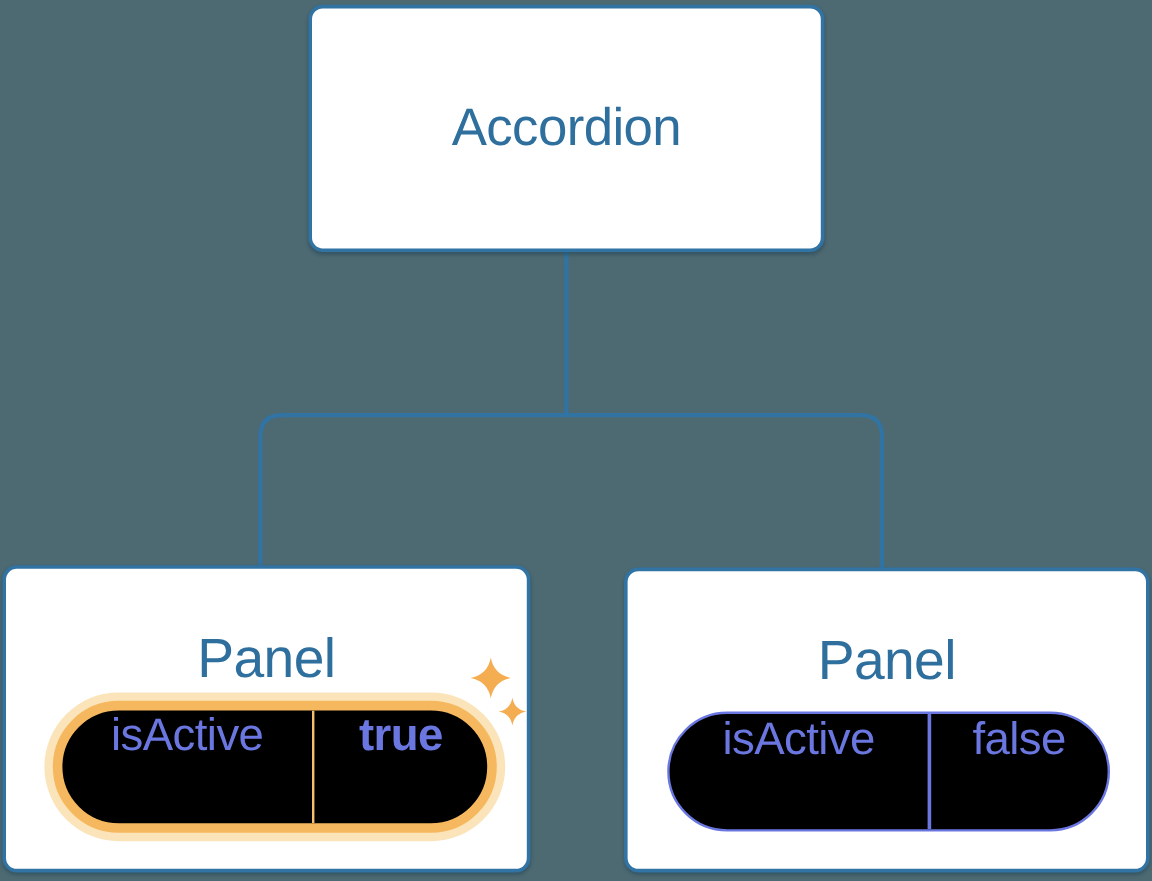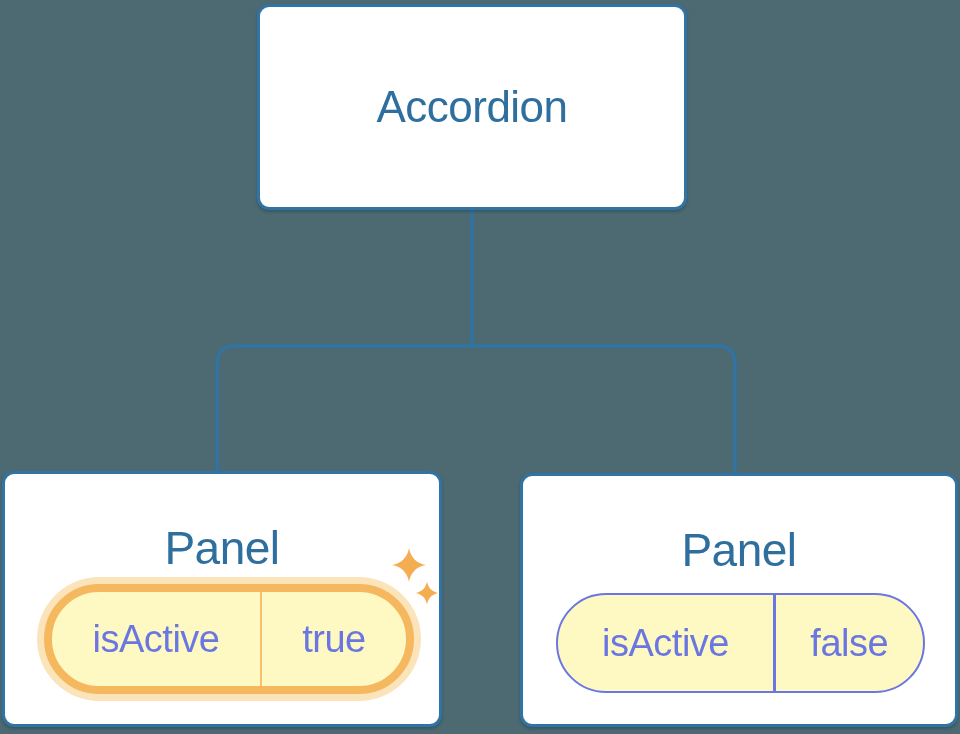--- a/index.html
+++ b/index.html
@@ -76,23 +76,23 @@
     top: 47px;
     text-align: center;
     font-size: 46px;
     letter-spacing: -0.5px;
     color: var(--node_title, #2e6f9e);
   }
   
   .pill {
     position: absolute;
     box-sizing: border-box;
-    background: #fef9c3;
+    background: #000000;
     display: flex;
-    align-items: center;
+    align-items: flex-start;
     overflow: hidden;
   }
   .pill-active {
     left: 39px;
     top: 110px;
     width: 370px;
     height: 110px;
     border: 8px solid var(--highlight_ring, #f6b85e);
     border-radius: 60px;
     box-shadow: 0 0 0 7px var(--highlight_glow, #fbe4ba);
@@ -111,21 +111,21 @@
     justify-content: center;
     font-size: 38px;
     letter-spacing: -0.5px;
     color: var(--state_text, #6b77e0);
   }
   .pill-active .cell-key { width: 208px; }
   .pill-active .cell-val { flex: 1; }
   .pill-inactive .cell-key { width: 215px; }
   .pill-inactive .cell-val { flex: 1; }
   .cell-val-bold {
-    font-weight: 400;
+    font-weight: 700;
     color: var(--state_value_active, #5c68dc);
   }
   .pill-divider {
     width: 2px;
     align-self: stretch;
   }
   .pill-active .pill-divider { background: var(--highlight_divider, #f7c06c); }
   .pill-inactive .pill-divider {
     width: 2.5px;
     background: var(--inactive_pill_border, #6b77e0);

